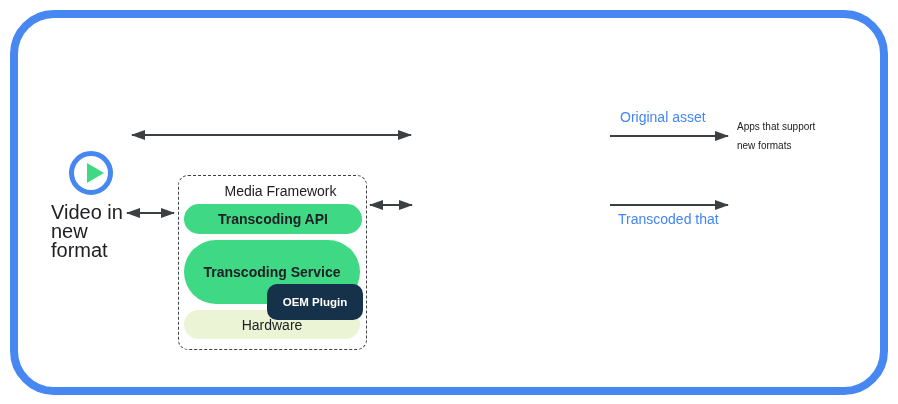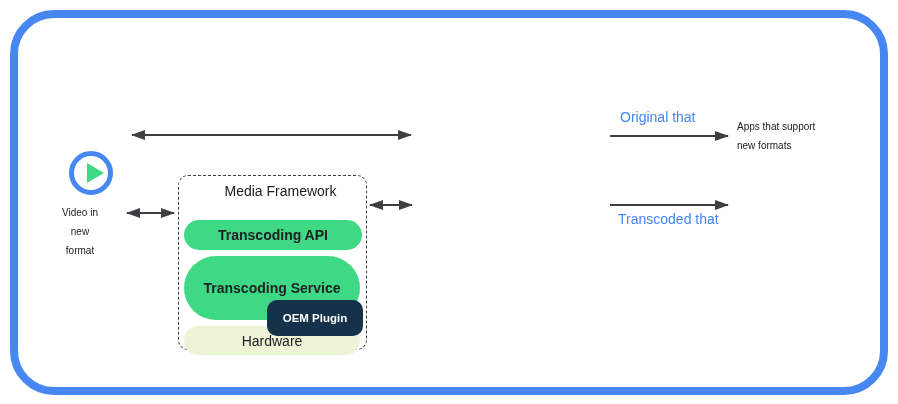--- a/index.html
+++ b/index.html
@@ -26,30 +26,30 @@
   .arrow .head.right{right:-1px;border-left:14px solid var(--arrow-dark);}
   .arrow .head.left{left:-1px;border-right:14px solid var(--arrow-dark);}
 
   
   .play{position:absolute;left:69px;top:151px;width:44px;height:44px;border-radius:50%;
         border:5px solid var(--border-blue);background:#fff;}
   .play .tri{position:absolute;left:13px;top:7px;width:0;height:0;
              border-top:10px solid transparent;border-bottom:10px solid transparent;
              border-left:17px solid var(--green);}
 
-  .video-label{position:absolute;left:36px;top:203px;width:88px;text-align:center;
-               font-size:10px;line-height:19px;color:var(--text-dark);white-space:pre-line;}
+  .video-label{position:absolute;left:51px;top:203px;width:88px;
+               font-size:20px;line-height:19px;color:var(--text-dark);white-space:pre-line;}
 
   
   .mf-box{position:absolute;left:178px;top:175px;width:189px;height:175px;
           border:1.5px dashed var(--arrow-dark);border-radius:10px;background:#fff;}
   .mf-title{position:absolute;left:8px;top:7px;width:100%;text-align:center;
             font-size:14px;color:var(--text-dark);}
   .pill{position:absolute;display:flex;align-items:center;justify-content:center;
-        font-size:14px;color:var(--text-dark);margin-top:16px;}
+        font-size:14px;color:var(--text-dark);}
   .pill.api{left:5px;top:28px;width:178px;height:30px;border-radius:16px;
             background:var(--green);font-weight:bold;}
   .pill.service{left:5px;top:64px;width:176px;height:64px;border-radius:32px;
                 background:var(--green);font-weight:bold;}
   .pill.oem{left:88px;top:108px;width:96px;height:36px;border-radius:10px;
             background:var(--dark-navy);color:#fff;font-size:11.5px;font-weight:bold;z-index:2;}
   .pill.hw{left:5px;top:134px;width:176px;height:29px;border-radius:15px;
            background:var(--pale-green);}
 
   
@@ -93,21 +93,21 @@
     <div class="pill oem">OEM Plugin</div>
     <div class="pill hw">Hardware</div>
   </div>
 
   <div class="arrow" style="left:370px;top:204px;width:42px;">
     <span class="head left"></span>
     <span class="head right"></span>
   </div>
 
 
-  <div class="asset-label" style="left:620px;top:109px;">Original that</div>
+  <div class="asset-label" style="left:620px;top:109px;">Original asset</div>
   <div class="arrow" style="left:610px;top:135px;width:118px;">
     <span class="head right"></span>
   </div>
   <div class="dest" style="left:737px;top:117px;">Apps that support
 new formats</div>
 
   <div class="arrow" style="left:610px;top:204px;width:118px;">
     <span class="head right"></span>
   </div>
   <div class="asset-label" style="left:618px;top:211px;">Transcoded that</div>

